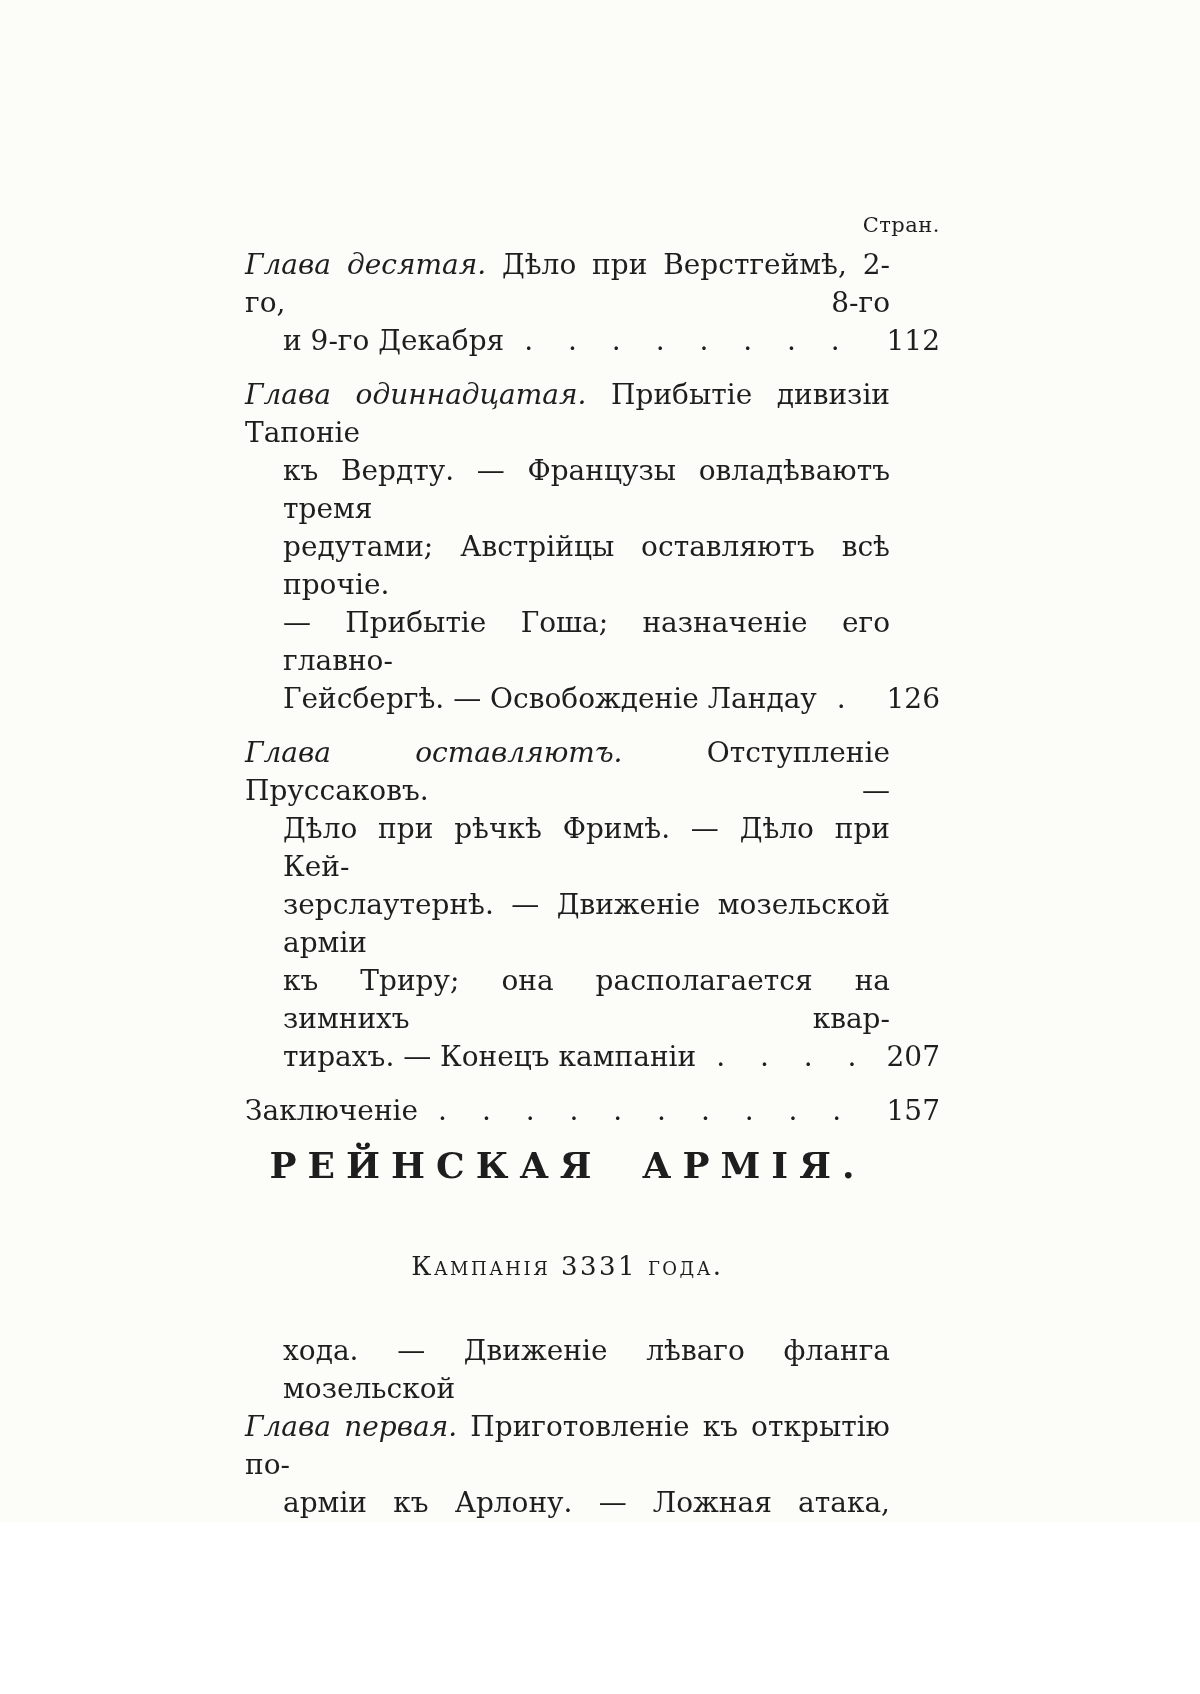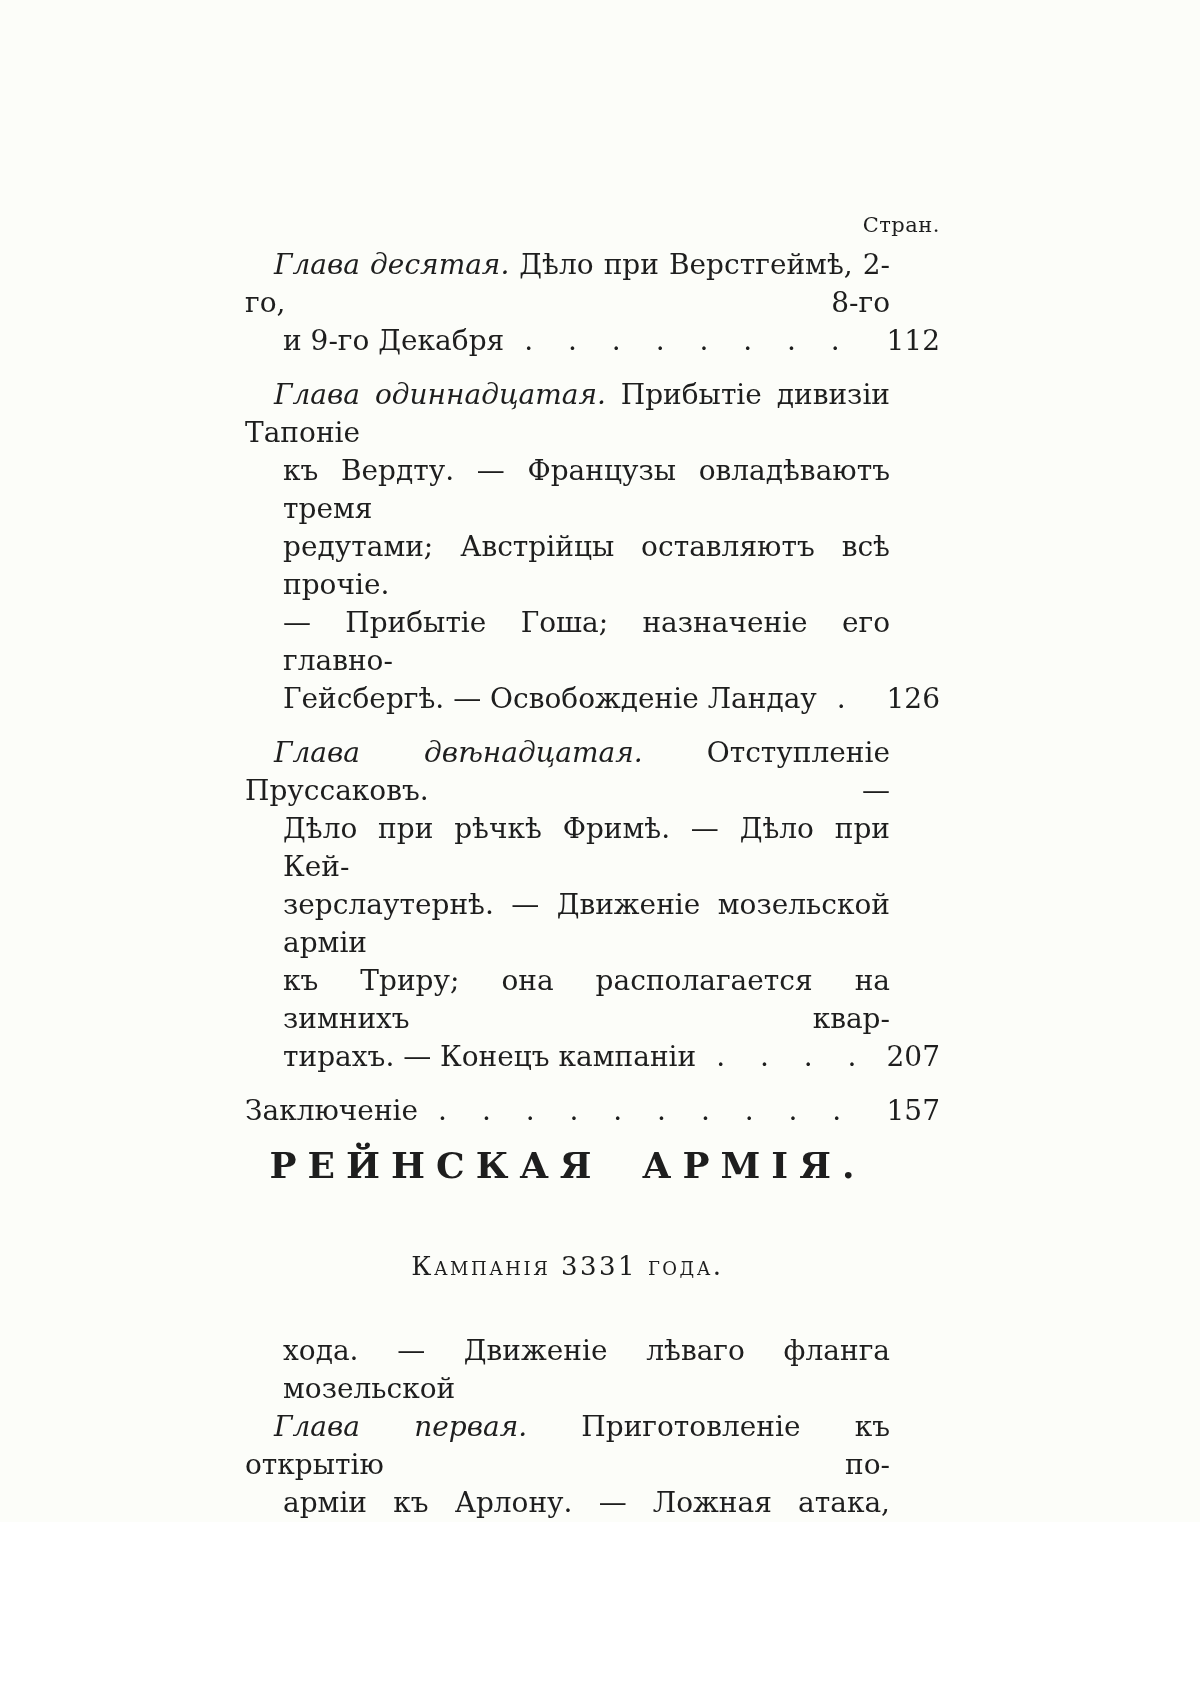--- a/index.html
+++ b/index.html
@@ -17,21 +17,21 @@
     text-align:right; font-size:21px; line-height:26px;
     letter-spacing:0.5px; margin-bottom:8px; width:695px;
   }
 
   .entry { font-size:28px; line-height:38px; margin-bottom:16px; }
   .entry .jl {
     text-align:justify; text-align-last:justify;
     width:645px; box-sizing:border-box;
   }
   .entry .cont { padding-left:38px; }
-  .lead { font-style:italic;margin-left:29px; }
+  .lead { font-style:italic; }
 
   .lastline { display:flex; align-items:baseline; width:695px; box-sizing:border-box; }
   .lastline .txt { white-space:nowrap; }
   .dots {
     flex:1 1 auto; overflow:hidden; white-space:nowrap;
     margin:0 14px 0 20px; word-spacing:26px;
   }
   .pg { flex:0 0 auto; min-width:50px; text-align:center; }
 
   .section-title {
@@ -76,21 +76,21 @@
           <div class="line jl cont"><span class="rest">къ Вердту. — Французы овладѣваютъ тремя</span></div>
           <div class="line jl cont"><span class="rest">редутами; Австрійцы оставляютъ всѣ прочіе.</span></div>
           <div class="line jl cont"><span class="rest">— Прибытіе Гоша; назначеніе его главно-</span></div>
           <div class="line lastline cont">
             <span class="txt">Гейсбергѣ. — Освобожденіе Ландау</span>
             <span class="dots">. . .</span>
             <span class="pg">126</span>
           </div>
         </div>
         <div class="entry">
-          <div class="line jl"><span class="lead">Глава двѣнадцатая.</span> <span class="rest">Отступленіе Пруссаковъ. —</span></div>
+          <div class="line jl"><span class="lead">Глава оставляютъ.</span> <span class="rest">Отступленіе Пруссаковъ. —</span></div>
           <div class="line jl cont"><span class="rest">Дѣло при рѣчкѣ Фримѣ. — Дѣло при Кей-</span></div>
           <div class="line jl cont"><span class="rest">зерслаутернѣ. — Движеніе мозельской арміи</span></div>
           <div class="line jl cont"><span class="rest">къ Триру; она располагается на зимнихъ квар-</span></div>
           <div class="line lastline cont">
             <span class="txt">тирахъ. — Конецъ кампаніи</span>
             <span class="dots">. . . . . .</span>
             <span class="pg">207</span>
           </div>
         </div>
         <div class="entry">

